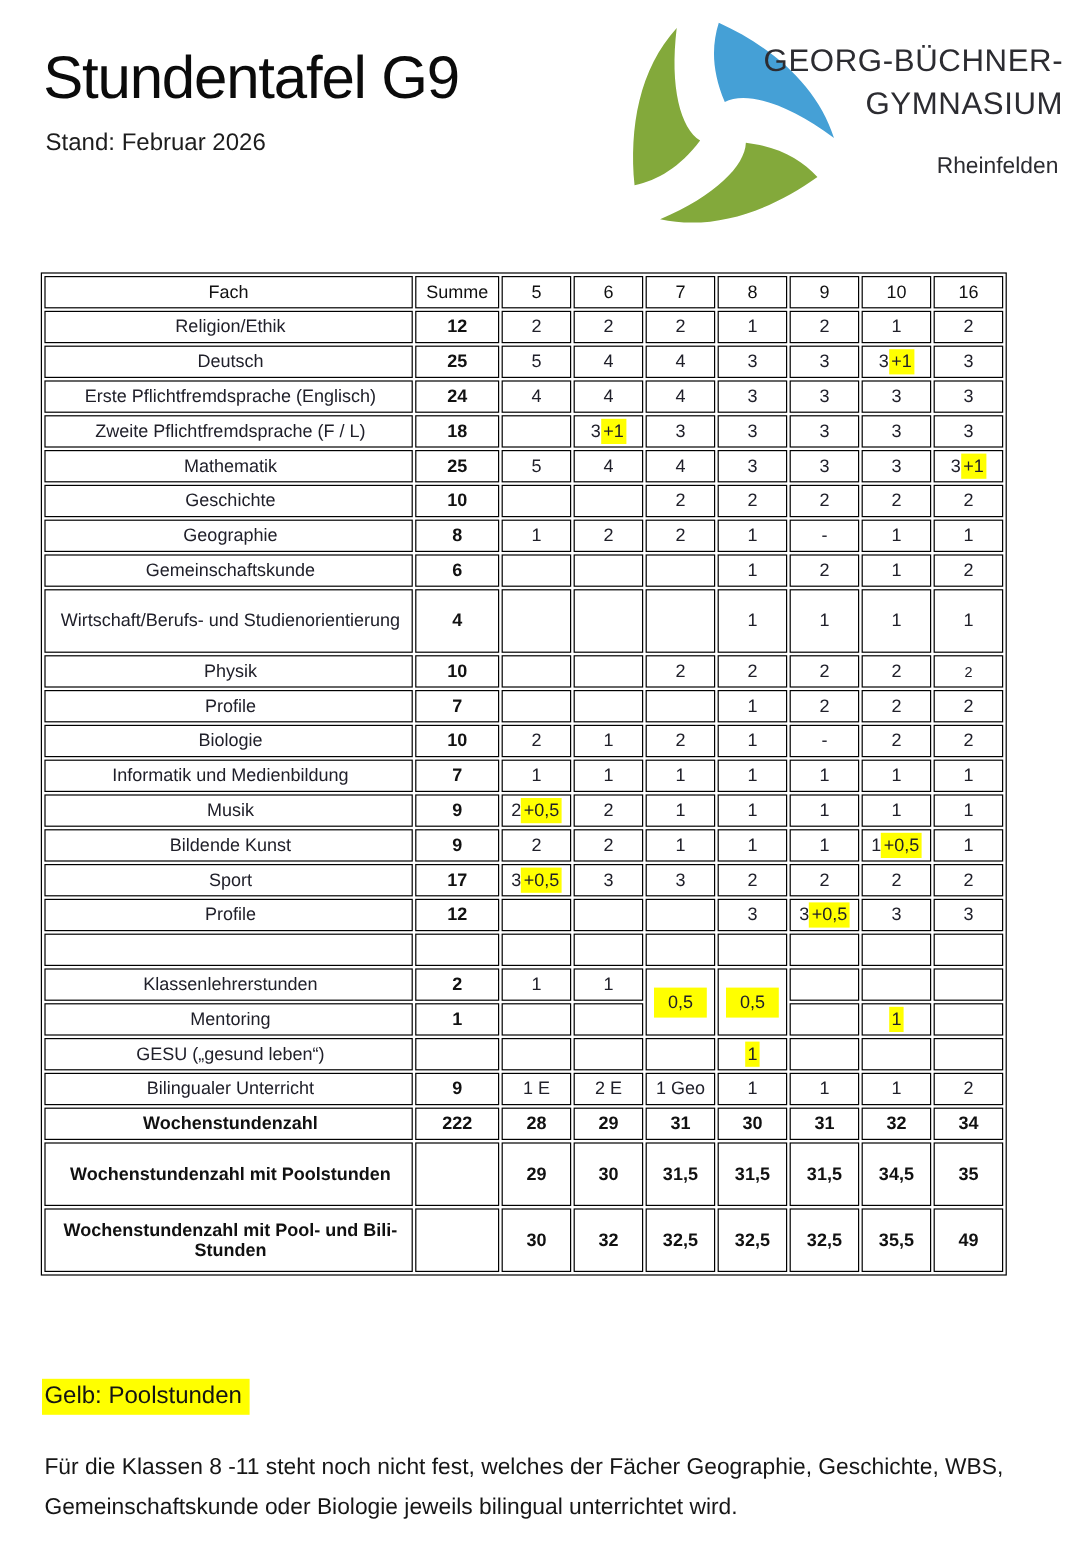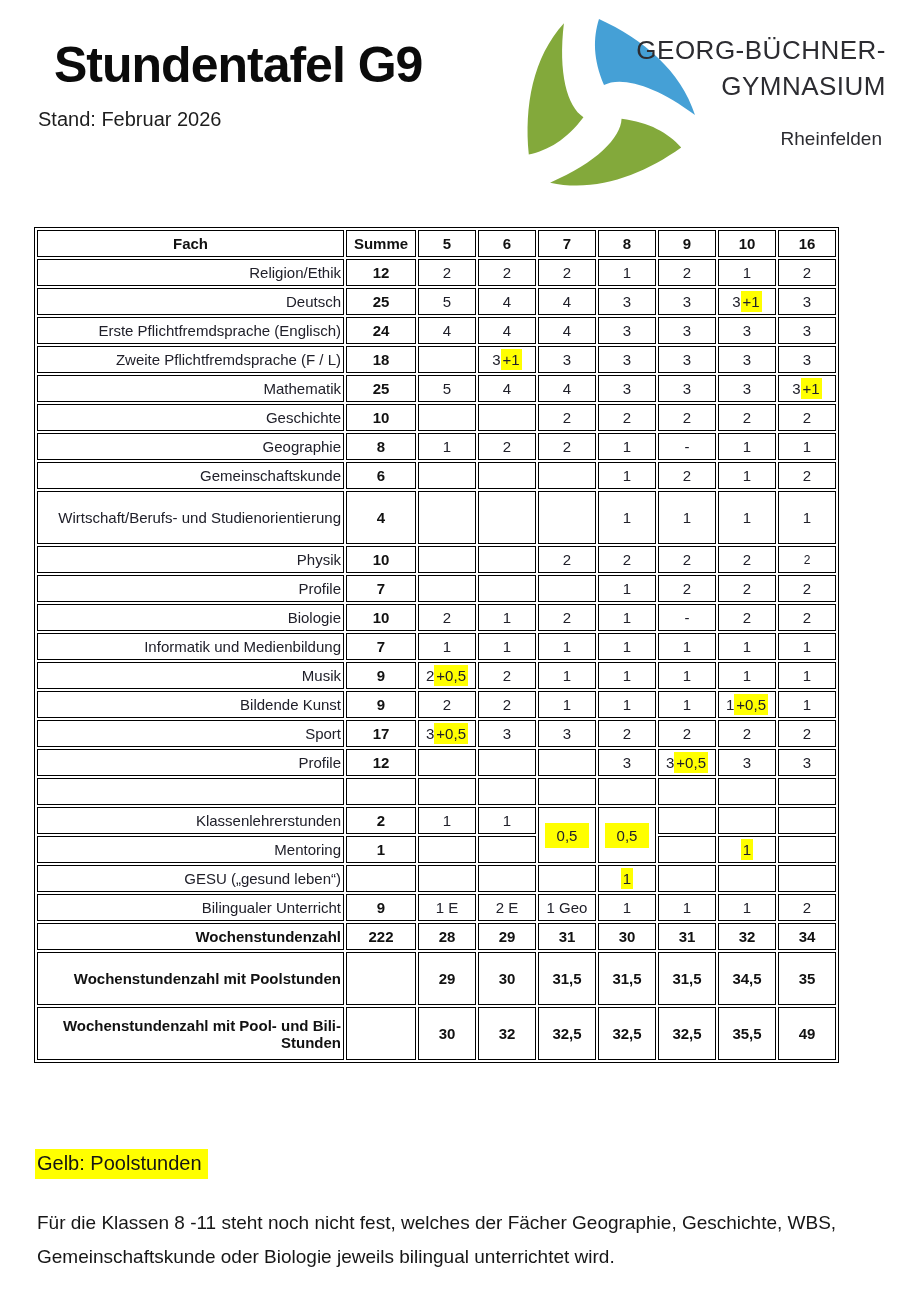--- a/index.html
+++ b/index.html
@@ -3,40 +3,40 @@
 <meta charset="utf-8">
 <style>
   html,body{margin:0;padding:0;}
   body{
     width:900px;height:1292px;background:#ffffff;position:relative;
     font-family:"Liberation Sans",sans-serif;color:#1b1b22;overflow:hidden;
   }
   .page{position:absolute;inset:0;}
 
   
-  .title{position:absolute;left:36px;top:36px;font-size:50px;font-weight:700;
-         color:#0b0b0b;letter-spacing:-1px;white-space:nowrap;margin-left:18px;}
+  .title{position:absolute;left:36px;top:36px;font-size:50px;font-weight:400;
+         color:#0b0b0b;letter-spacing:-1px;white-space:nowrap;}
   .stand{position:absolute;left:38px;top:108px;font-size:20px;color:#1d1d1d;}
 
   .logo{position:absolute;left:508px;top:6px;width:392px;height:190px;}
   .logo svg{position:absolute;left:0;top:6px;}
   .logo-text{position:absolute;right:14px;top:26px;width:275px;text-align:right;
              color:#2c2c31;}
   .logo-line{font-size:26px;letter-spacing:0.5px;line-height:36px;white-space:nowrap;}
   .logo-city{font-size:19px;margin-top:24px;padding-right:4px;}
 
   
   .tbl-wrap{position:absolute;left:34px;top:227px;}
   table{border-collapse:separate;border-spacing:2px;border:1.5px solid #000;
         table-layout:fixed;background:#fff;}
   td{border:1.5px solid #000;box-sizing:border-box;height:27px;
      font-size:15px;text-align:center;vertical-align:middle;padding:1px 2px;
      color:#20202a;overflow:hidden;}
-  td.head{font-weight:bold;color:#111;}
-  td.label{text-align:right;padding-left:5px;}
+  td.head{font-weight:normal;color:#111;}
+  td.label{text-align:center;padding-left:5px;}
   td.summe{font-weight:bold;color:#111;}
   tr.tall td{height:53px;}
   tr.bold td{font-weight:bold;color:#111;}
   td.small{font-size:12px;}
   .hl{background:#ffff00;padding:2px 2px;}
   td.mid .hl{padding:4px 12px;}
 
   
   .legend{position:absolute;left:35px;top:1152px;font-size:20px;color:#141414;text-align:center;}
   .legend span{background:#ffff00;padding:3px 6px 5px 2px;}

